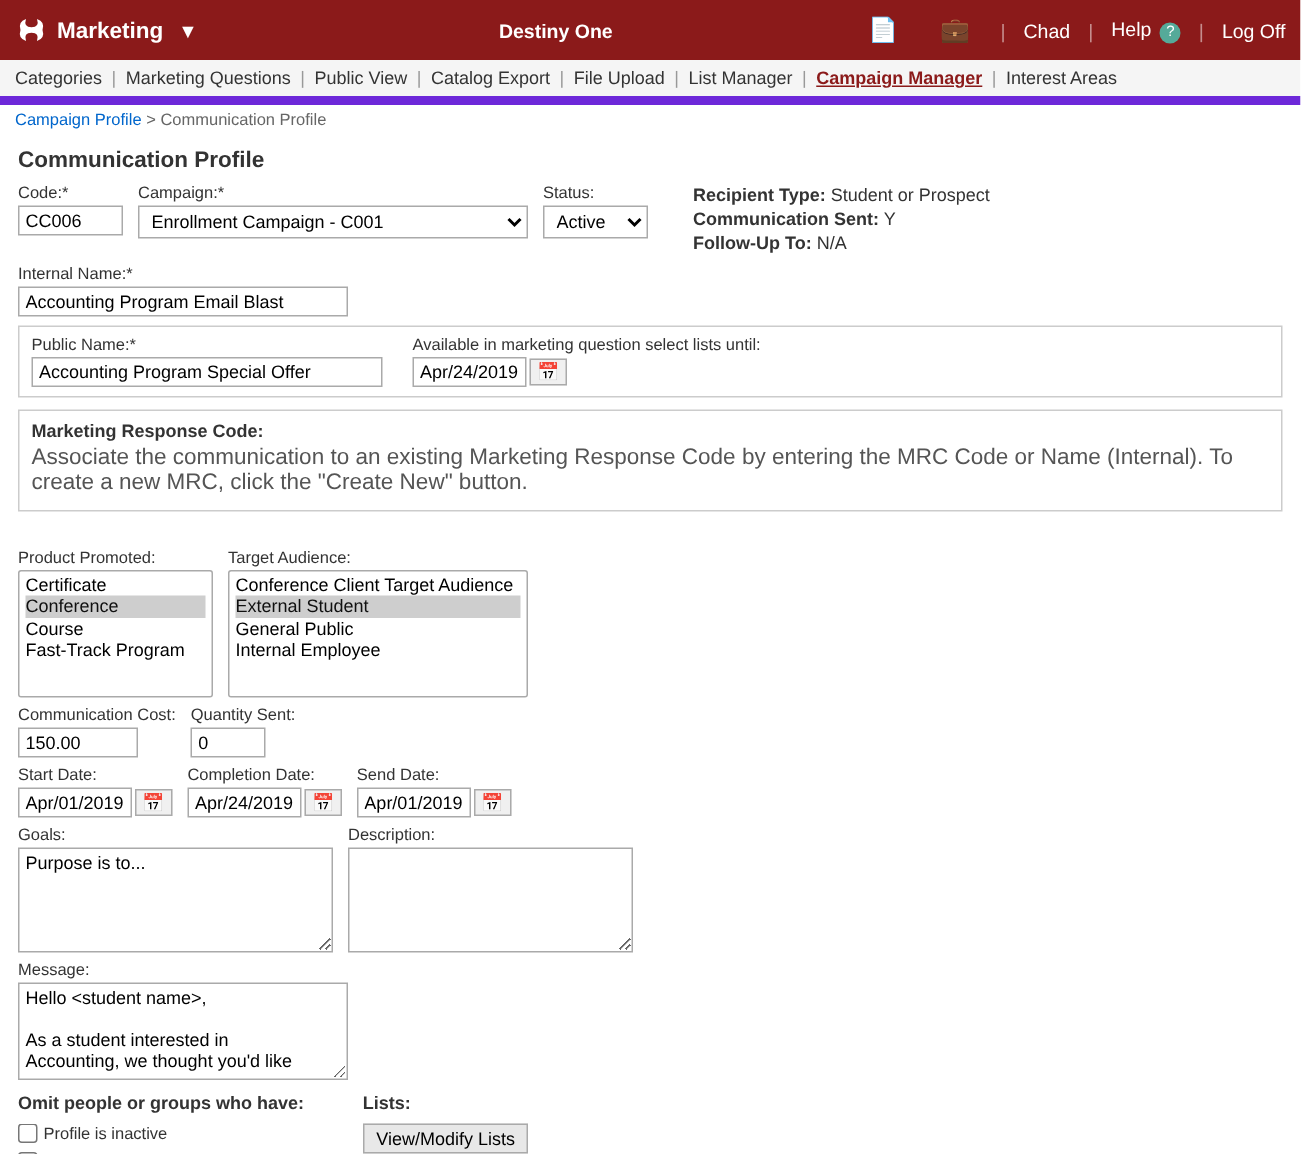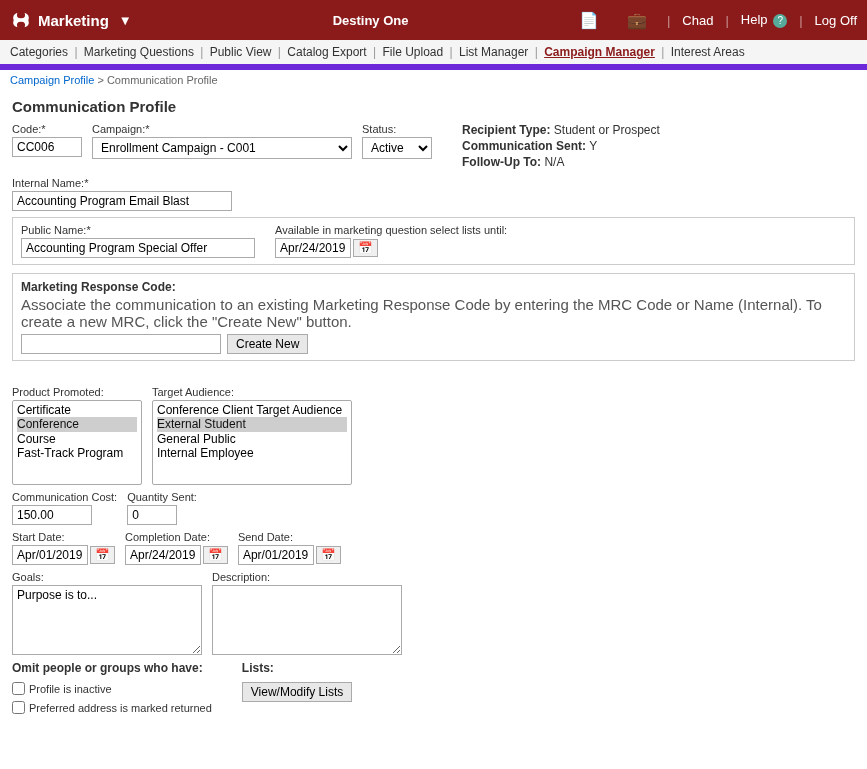--- a/index.html
+++ b/index.html
@@ -330,24 +330,20 @@
       <div class="date-field">
         <input type="text" value="Apr/24/2019" style="">
         <button class="cal-btn">📅</button>
       </div>
     </div>
   </div>
 
   <div class="mrc-section">
     <label><span>Marketing Response Code:</span></label>
     <div class="mrc-desc">Associate the communication to an existing Marketing Response Code by entering the MRC Code or Name (Internal). To create a new MRC, click the "Create New" button.</div>
-    <div class="mrc-row">
-      <input type="text" style="width: 200px;">
-      <button>Create New</button>
-    </div>
   </div>
 
   <div class="form-row">
     <div class="form-group">
       <label><span>Product Promoted:</span></label>
       <select multiple="" style="width:130px;height:85px;">
         <option>Certificate</option>
         <option selected="">Conference</option>
         <option>Course</option>
         <option>Fast-Track Program</option>
@@ -395,28 +391,35 @@
       <div class="date-field">
         <input type="text" value="Apr/01/2019" style="">
         <button class="cal-btn">📅</button>
       </div>
     </div>
   </div>
 
   <div class="form-row" style="align-items:flex-start;">
     <div class="form-group">
       <label><span>Goals:</span></label>
-      <textarea style="width: 190px; height: 70px;">Purpose is to...</textarea>
+      <textarea style="width: 210px; height: 70px;">Purpose is to...</textarea>
     </div>
     <div class="form-group">
       <label><span>Description:</span></label>
       <textarea style="width: 190px; height: 70px;"></textarea>
     </div>
   </div>
 
+  <div class="form-group" style="margin-bottom:8px;">
+    <label><span>Message:</span></label>
+    <textarea style="width: 220px; height: 65px;">Hello &lt;student name&gt;,
+
+As a student interested in
+Accounting, we thought you'd like</textarea>
+  </div>
 
   <div class="bottom-section">
     <div class="omit-col">
       <div class="section-label">Omit people or groups who have:</div>
       <div class="checkbox-row">
         <input type="checkbox" style="">
         <label>Profile is inactive</label>
       </div>
       <div class="checkbox-row">
         <input type="checkbox" style="">

